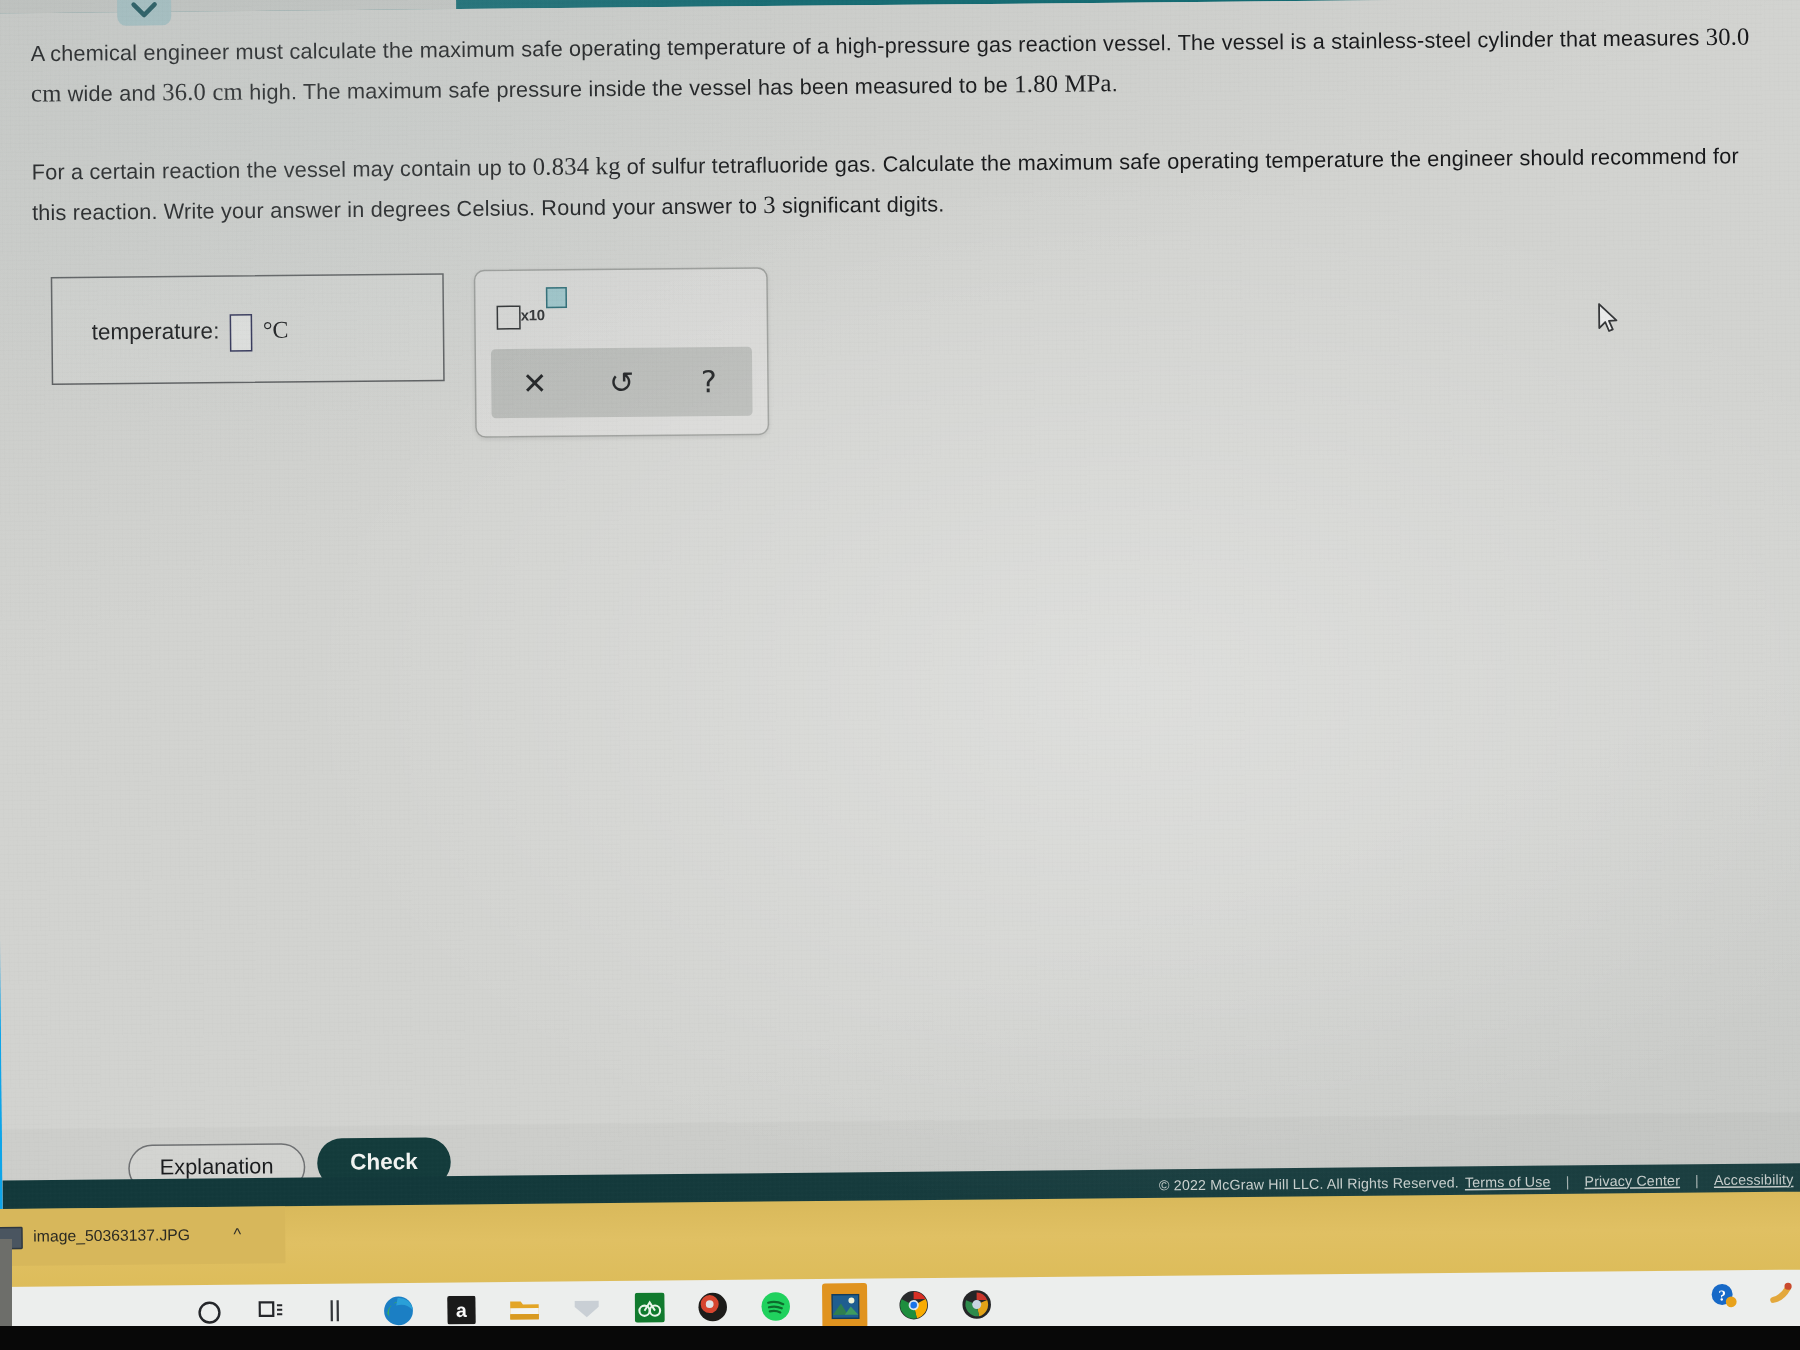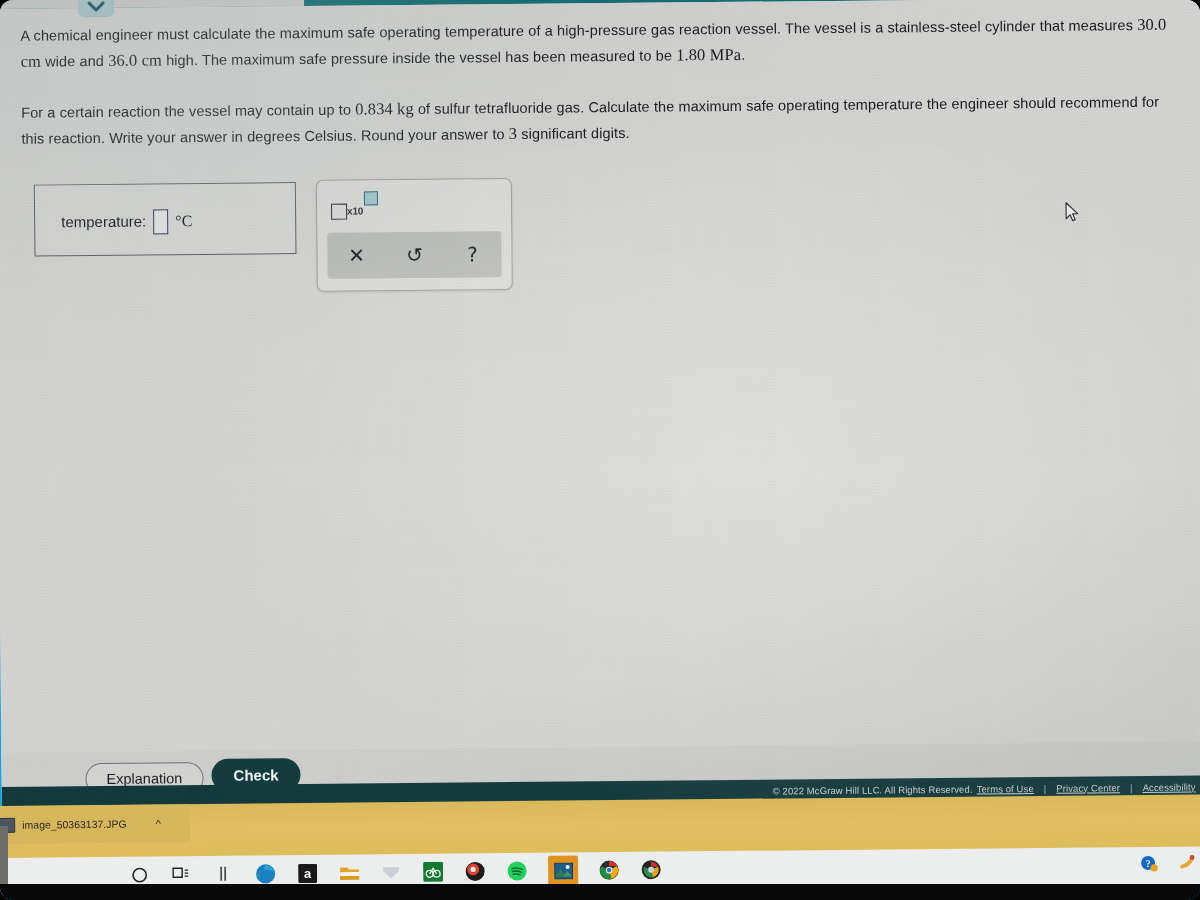--- a/index.html
+++ b/index.html
@@ -17,21 +17,20 @@
   }
 
   
   #photo {
     position: absolute;
     left: 0; top: 0;
     width: 1200px;
     height: 900px;
     background: #0ea5e9;
     overflow: hidden;
-    border-radius: 13px;
   }
 
   
   #screen {
     position: absolute;
     left: -6px;
     top: -4px;
     width: 1214px;
     height: 838px;
     background: #cfd0cd;

